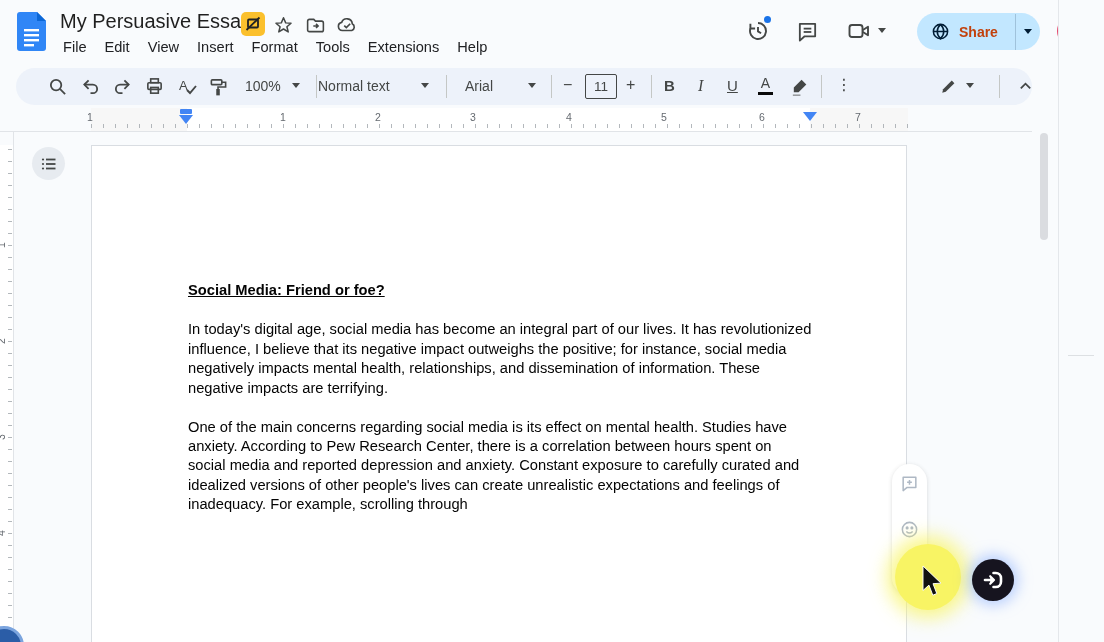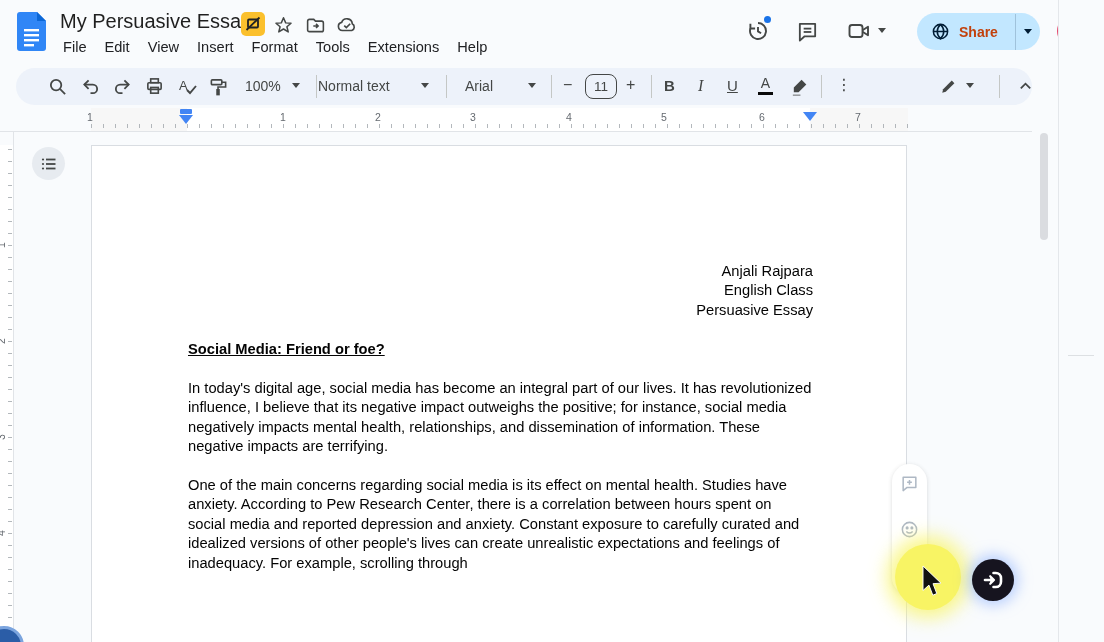--- a/index.html
+++ b/index.html
@@ -26,21 +26,21 @@
   .share-caret{flex:1;display:flex;align-items:center;justify-content:center;height:100%;}
   .avatar{left:1057px;top:15px;width:32px;height:32px;border-radius:50%;background:#E64A6F;
           color:#fff;font-size:15px;display:flex;align-items:center;justify-content:center;}
 
   
   .toolbar{left:16px;top:68px;width:1016px;height:37px;border-radius:19px;background:#EDF2FA;}
   .ti{position:absolute;top:5px;width:27px;height:27px;display:flex;align-items:center;justify-content:center;border-radius:50%;}
   .tdiv{position:absolute;top:7px;width:1px;height:23px;background:#C4C7C5;}
   .tlabel{position:absolute;top:10px;font-size:14px;color:#444746;white-space:nowrap;}
   .caret-down{width:0;height:0;border-left:4.5px solid transparent;border-right:4.5px solid transparent;border-top:5px solid #444746;}
-  .fs-box{position:absolute;left:569px;top:6px;width:30px;height:23px;border:1.5px solid #444746;border-radius:8px;
+  .fs-box{position:absolute;left:569px;top:6px;width:30px;height:23px;border:1.5px solid #444746;border-radius:2px;
           display:flex;align-items:center;justify-content:center;font-size:13.5px;color:#444746;}
   .fmt{font-size:15px;color:#444746;}
   .color-a{display:flex;flex-direction:column;align-items:center;line-height:1;}
   .color-a .bar{width:15px;height:3.5px;background:#0A0A0A;margin-top:1.5px;}
 
   
   .hruler-band{left:91px;top:108px;width:817px;height:23px;background:#FFFFFF;}
   .hruler-shade{position:absolute;top:0;height:23px;background:rgba(95,99,104,0.05);}
   .hticks{left:91px;top:124px;width:817px;height:4px;
           background:repeating-linear-gradient(to right,#9AA0A6 0 1px,transparent 1px 12px);opacity:.75;}
@@ -312,25 +312,20 @@
         <rect x="6" y="3.6" width="9.5" height="1.8" fill="#444746"></rect>
       <circle cx="3" cy="9" r="1.1" fill="#444746"></circle>
         <rect x="6" y="8.1" width="9.5" height="1.8" fill="#444746"></rect>
       <circle cx="3" cy="13.5" r="1.1" fill="#444746"></circle>
         <rect x="6" y="12.6" width="9.5" height="1.8" fill="#444746"></rect>
     </svg>
   </div>
 
   <div class="abs page">
     <div class="doc-content">
-      <div class="hdr">
-          <div>Anjali Rajpara</div>
-          <div>English Class</div>
-          <div>Persuasive Essay</div>
-        </div>
       <div class="blankline"></div>
       <div class="essay-title">Social Media: Friend or foe?</div>
       <div class="blankline"></div>
       <div>
           <div>In today's digital age, social media has become an integral part of our lives. It has revolutionized</div>
           <div>influence, I believe that its negative impact outweighs the positive; for instance, social media</div>
           <div>negatively impacts mental health, relationships, and dissemination of information. These</div>
           <div>negative impacts are terrifying.</div>
           <div class="blankline"></div>
           <div>One of the main concerns regarding social media is its effect on mental health. Studies have</div>

